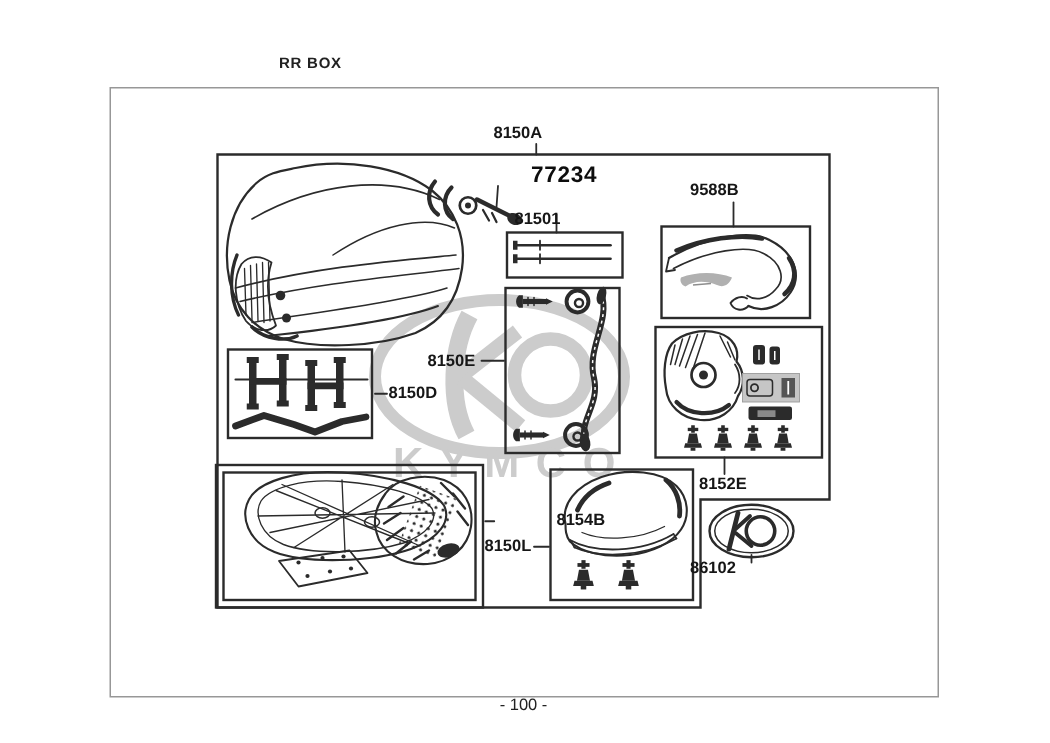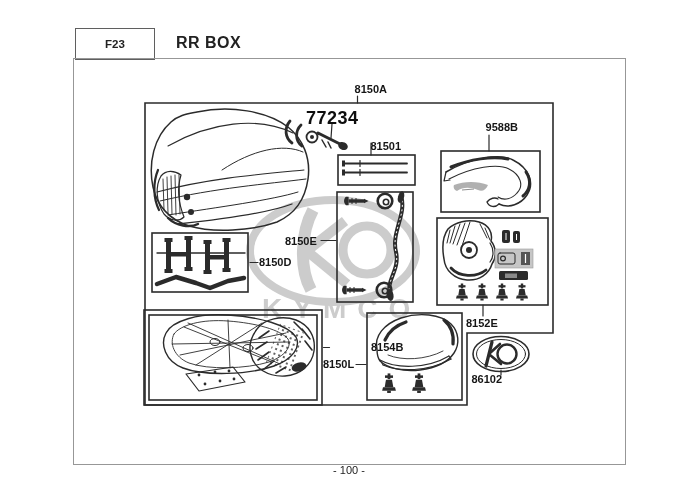--- a/index.html
+++ b/index.html
@@ -1,42 +1,39 @@
 <!DOCTYPE html>
 <html><head>
 <meta charset="utf-8">
 <style>
   html,body{margin:0;padding:0;background:#fff;}
   #page{position:relative;width:700px;height:495px;background:#ffffff;overflow:hidden;
         font-family:"Liberation Sans",sans-serif;color:#111;}
   .abs{position:absolute;}
   #code-box{left:75px;top:28px;width:78px;height:30px;border:1px solid #5f5f5f;
             line-height:30px;text-align:center;font-weight:bold;font-size:11.5px;color:#222;background:#fff;}
-  #title-label{left:176px;top:28px;height:30px;line-height:30px;font-weight:bold;font-size:16px;color:#222;letter-spacing:.5px;}
+  #title-label{left:186px;top:28px;height:30px;line-height:30px;font-weight:bold;font-size:10px;color:#222;letter-spacing:.5px;}
   #main-frame{left:73px;top:58px;width:551px;height:405px;border:1px solid #979797;}
   .plabel{position:absolute;font-weight:bold;font-size:11px;color:#161616;white-space:nowrap;}
-  .plabel.big{font-size:18px;letter-spacing:.5px;color:#0d0d0d;}
-  .center{text-align:right;}
+  .plabel.big{font-size:15px;letter-spacing:.5px;color:#0d0d0d;margin-left:48px;}
+  .center{text-align:left;}
   #footer-page{left:73px;top:464px;width:552px;text-align:center;font-weight:normal;font-size:11px;color:#222;}
   svg{position:absolute;left:0;top:0;}
   .ln{stroke:#2b2b2b;fill:none;stroke-linecap:round;stroke-linejoin:round;}
   .fl{fill:#2b2b2b;stroke:none;}
   .bx{stroke:#2b2b2b;fill:none;stroke-width:1.6;}
   .wm{stroke:#cccccc;fill:none;}
   .wm-text{font-family:"Liberation Sans",sans-serif;font-weight:bold;font-size:28px;
            letter-spacing:11px;fill:#cccccc;}
 </style>
 </head>
 <body>
 
 <div id="page">
 
-  <div id="code-box" class="abs">
-    <span>F23</span>
-  </div>
   <div id="title-label" class="abs">RR BOX</div>
 
   <div id="main-frame" class="abs"></div>
 
   <svg width="700" height="495" viewBox="0 0 700 495">
     <defs>
       <pattern id="dots" width="5" height="5" patternUnits="userSpaceOnUse">
         <circle cx="2" cy="2" r="1" fill="#2b2b2b"></circle>
       </pattern>
       <g id="rivet">

